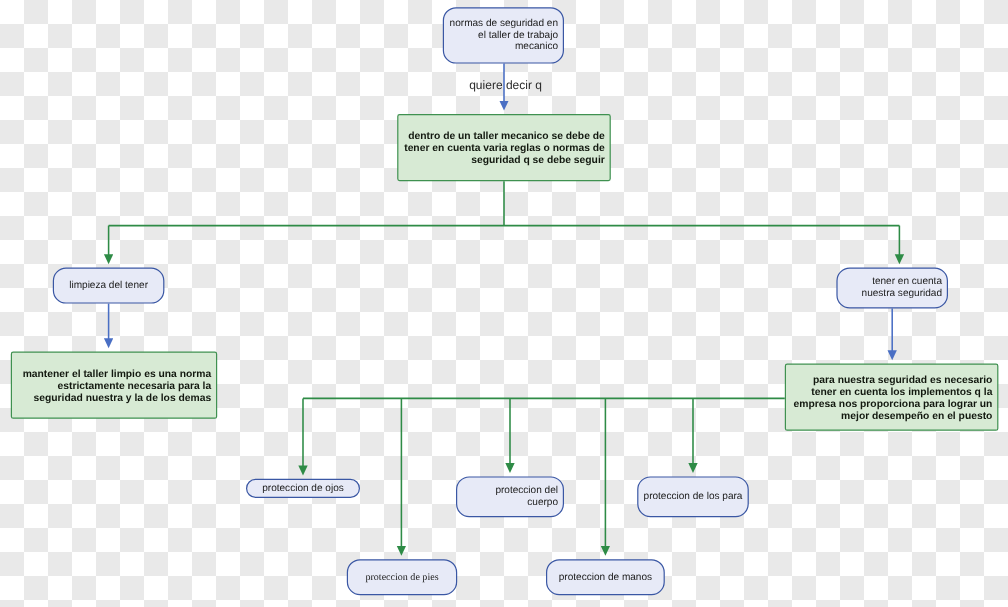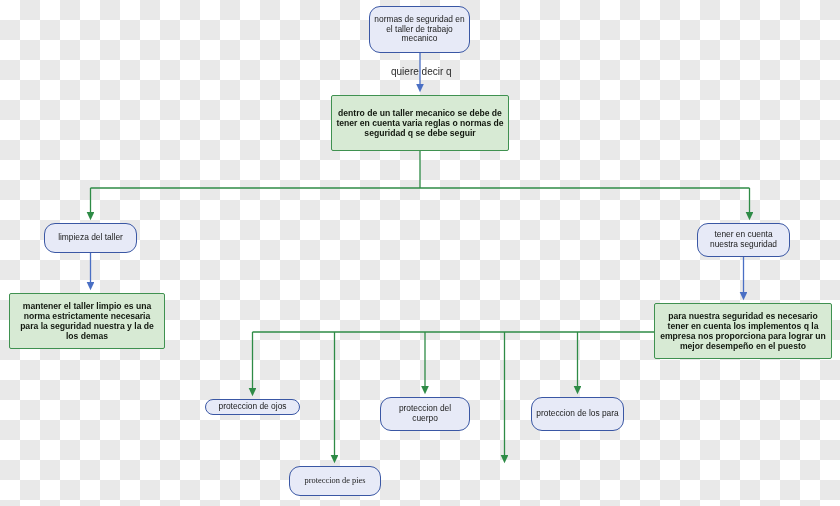--- a/index.html
+++ b/index.html
@@ -46,21 +46,21 @@
     font-size: 8.4px;
   }
   .node-green {
     background: #d7ead4;
     border: 1.4px solid #3f9150;
     border-radius: 2px;
     color: #12180f;
     font-size: 8.6px;
     font-weight: bold;
   }
-  .node span { display: block; padding: 0 4px; }
+  .node span { display: block; padding: 0 4px; text-align: right; }
   .edge-label {
     position: absolute;
     font-size: 10px;
     color: #2b2b2b;
     background: transparent;
     white-space: nowrap;
     z-index: 6;
   }
   #watermark {
     position: absolute;
@@ -145,28 +145,28 @@
 
   <div class="node node-blue" style="left:369px; top:6px; width:101px; height:47px;">
     <span>normas de seguridad en el taller de trabajo mecanico</span>
   </div>
 
   <div class="node node-green" style="left:331px; top:95px; width:178px; height:56px;">
     <span>dentro de un taller mecanico se debe de tener en cuenta varia reglas o normas de seguridad q se debe seguir</span>
   </div>
 
   <div class="node node-blue" style="left:44px; top:223px; width:93px; height:30px;">
-    <span>limpieza del taller</span>
+    <span>limpieza del tener</span>
   </div>
 
   <div class="node node-blue" style="left:697px; top:223px; width:93px; height:34px;">
     <span>tener en cuenta nuestra seguridad</span>
   </div>
 
-  <div class="node node-green" style="left:9px; top:293px; width:156px; height:56px;">
+  <div class="node node-green" style="left:9px; top:293px; width:172px; height:56px;">
     <span>mantener el taller limpio es una norma estrictamente necesaria para la seguridad nuestra y la de los demas</span>
   </div>
 
   <div class="node node-green" style="left:654px; top:303px; width:178px; height:56px;">
     <span>para nuestra seguridad es necesario tener en cuenta los implementos q la empresa nos proporciona para lograr un mejor desempeño en el puesto</span>
   </div>
 
   <div class="node node-blue" style="left:205px; top:399px; width:95px; height:16px;">
     <span>proteccion de ojos</span>
   </div>
@@ -176,15 +176,18 @@
   </div>
 
   <div class="node node-blue" style="left:531px; top:397px; width:93px; height:34px;">
     <span>proteccion de los para</span>
   </div>
 
   <div class="node node-blue" style="left:289px; top:466px; width:92px; height:30px;font-family:Liberation Serif, serif;">
     <span>proteccion de pies</span>
   </div>
 
+  <div class="node node-blue" style="left:455px; top:466px; width:99px; height:30px;">
+    <span>proteccion de manos</span>
+  </div>
 
 
 </div>
 
 </body></html>

